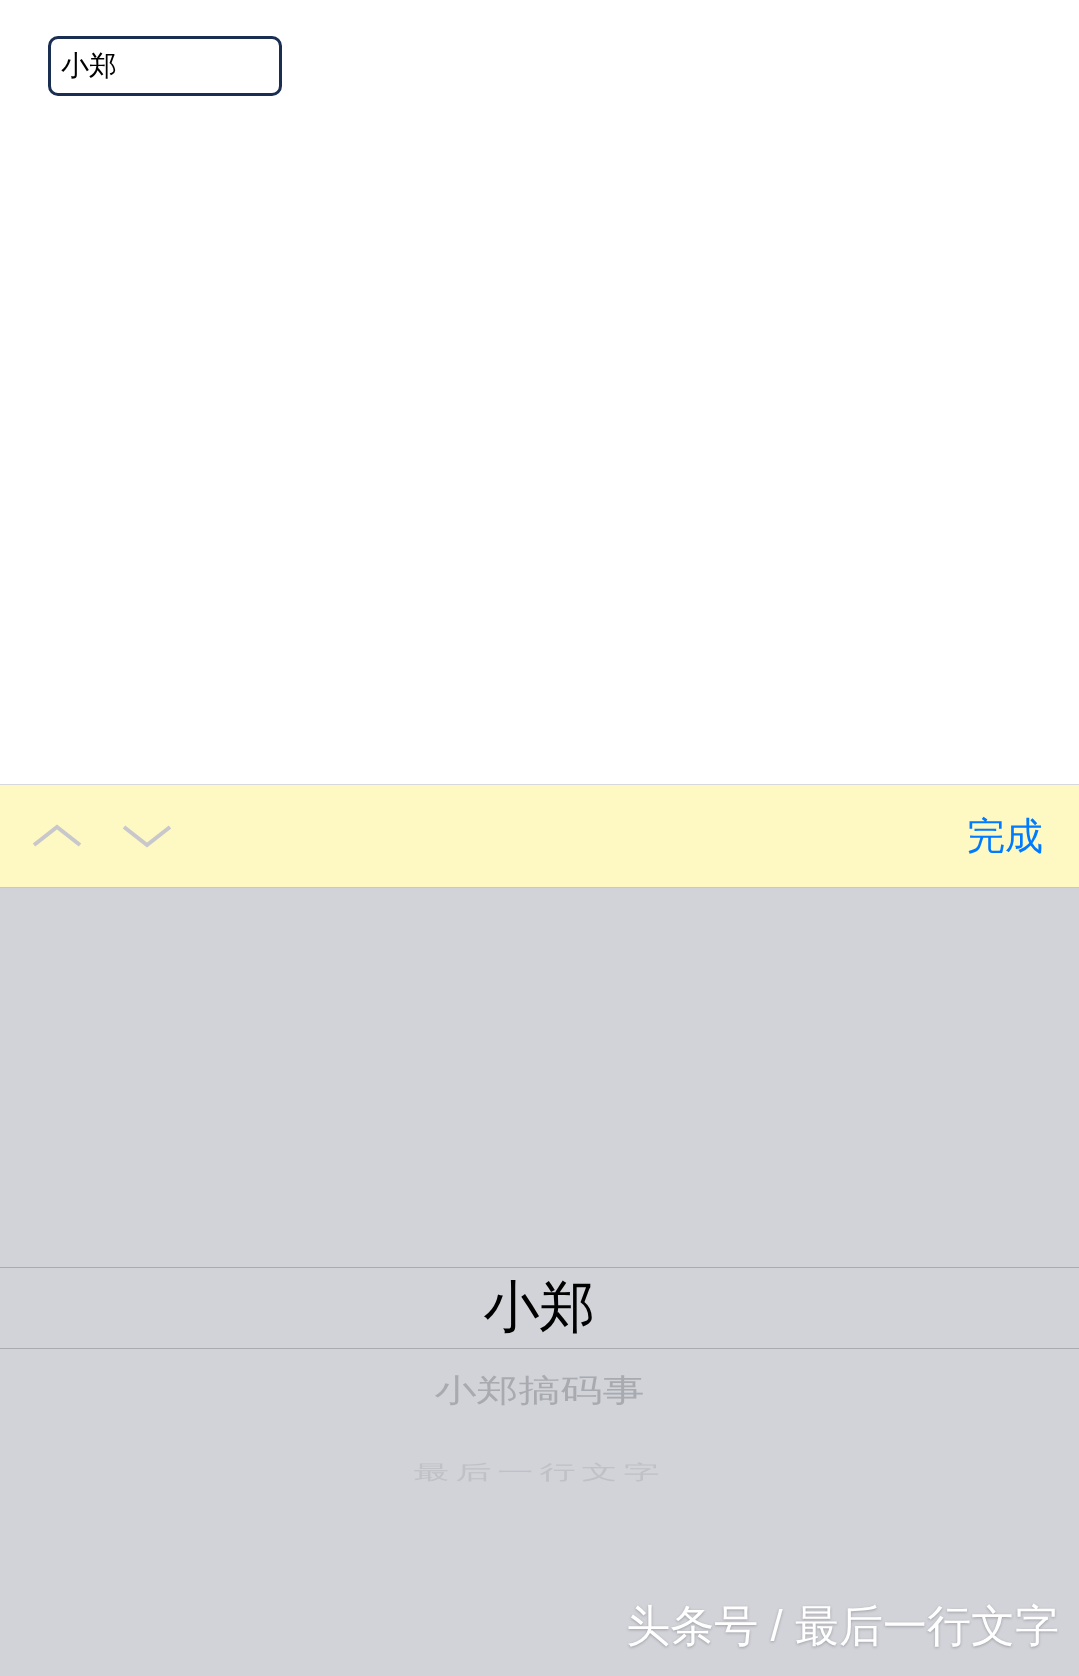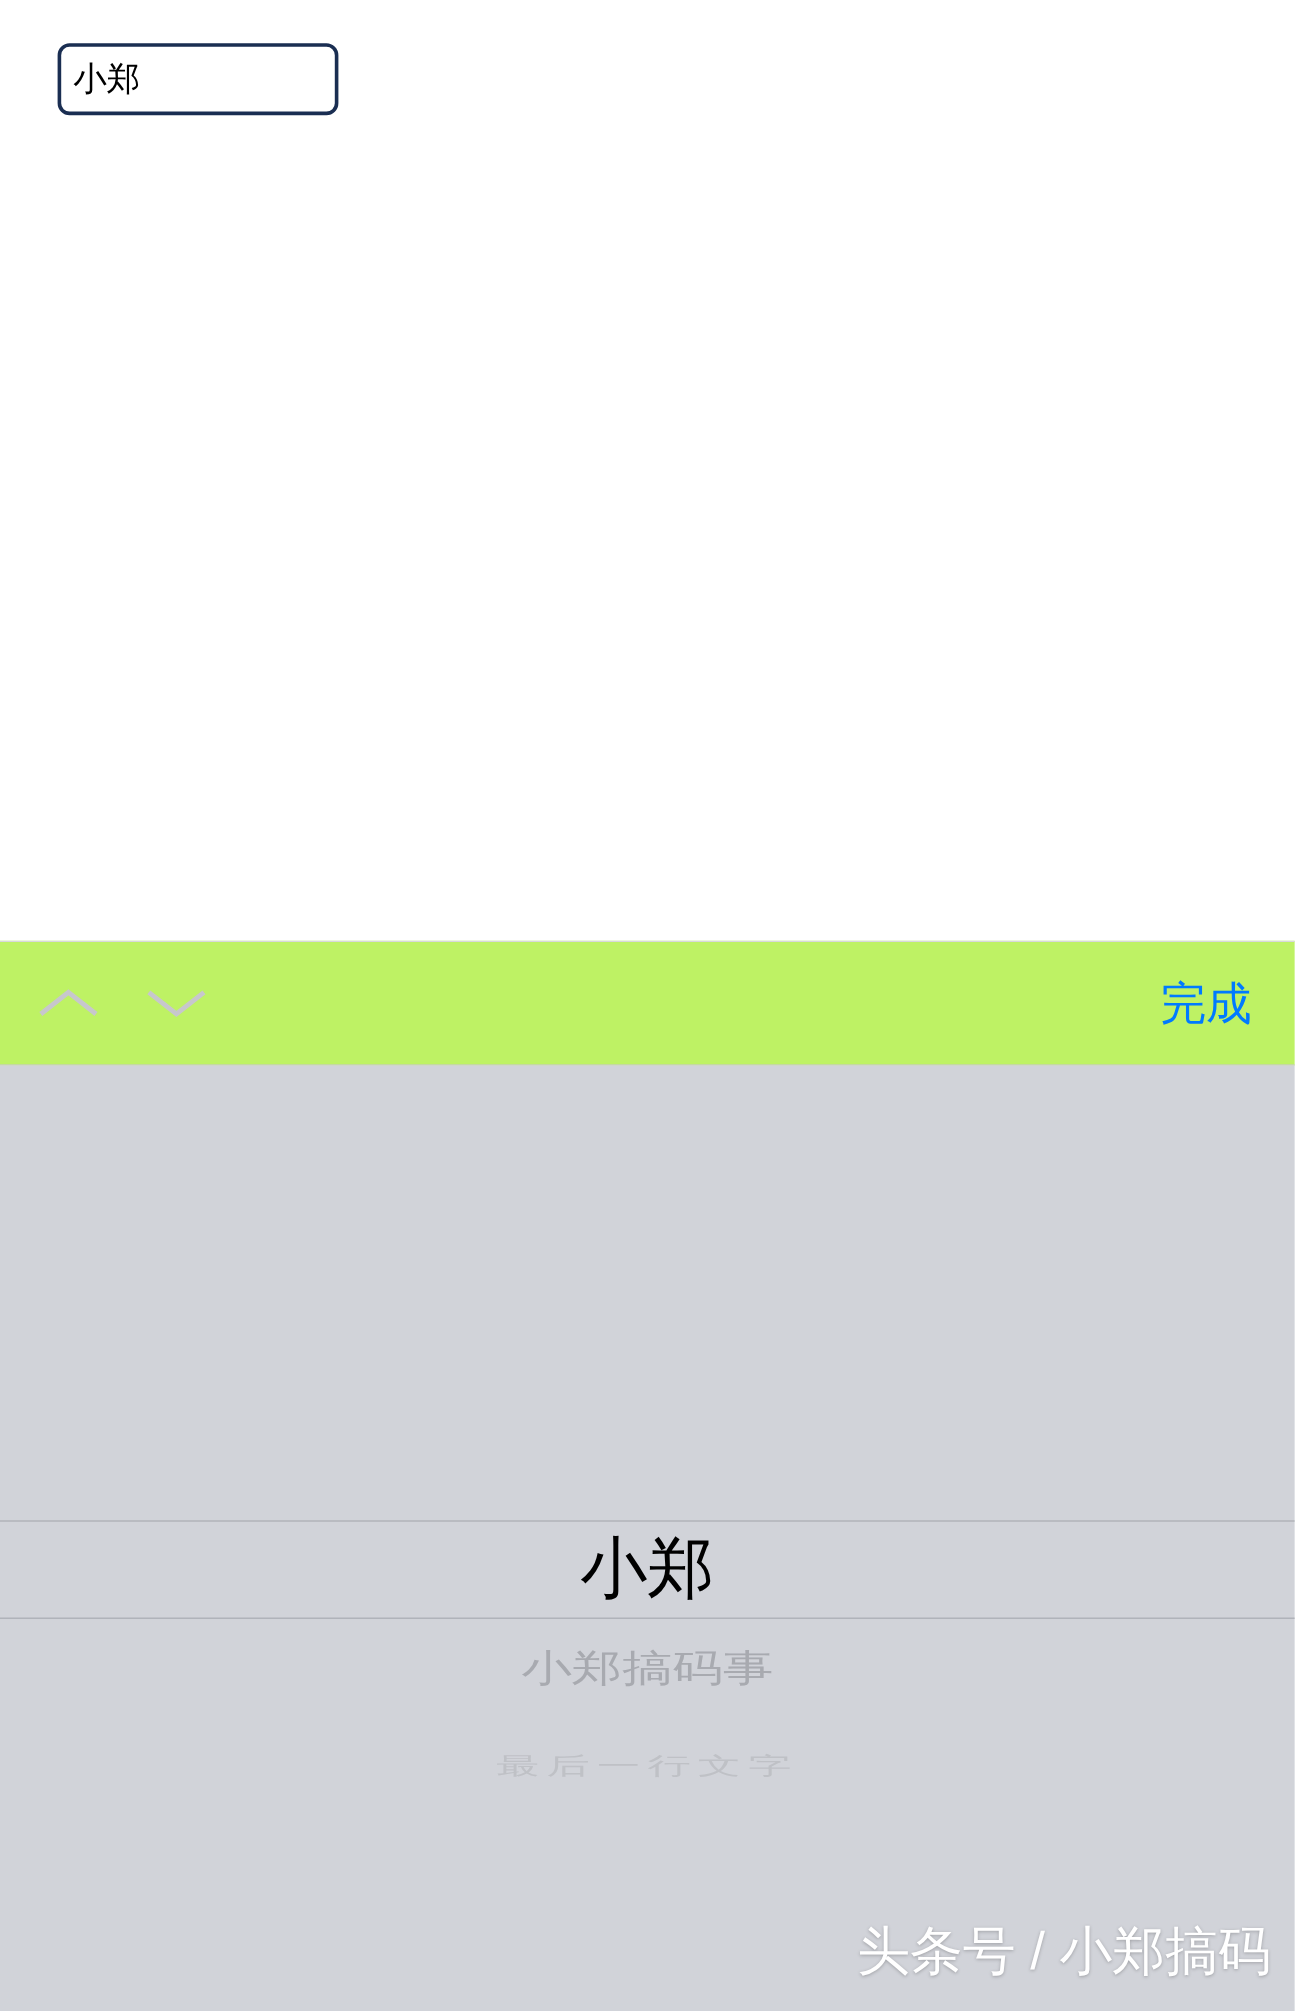--- a/index.html
+++ b/index.html
@@ -36,21 +36,21 @@
       color: #000;
       background: #ffffff;
       outline: none;
     }
     .accessory-bar {
       position: absolute;
       top: 784px;
       left: 0;
       right: 0;
       height: 104px;
-      background: #bef264;
+      background: #fef9c3;
       border-top: 1px solid #d8d8dc;
       border-bottom: 1px solid #c8c8cc;
       display: flex;
       align-items: center;
       justify-content: space-between;
       padding: 0 30px;
     }
     .nav-arrows {
       display: flex;
       gap: 36px;
@@ -165,13 +165,13 @@
 
 <div class="keyboard-area"></div>
 
 <div class="picker-wrapper">
   <div style="height:215px;"></div>
   <div class="picker-row picker-selected">小郑</div>
   <div class="picker-row picker-far">小郑搞码事</div>
   <div class="picker-row picker-faint">最后一行文字</div>
 </div>
 
-<div class="watermark">头条号 / 小郑搞码</div>
+<div class="watermark">头条号 / 最后一行文字</div>
 
 </body></html>

